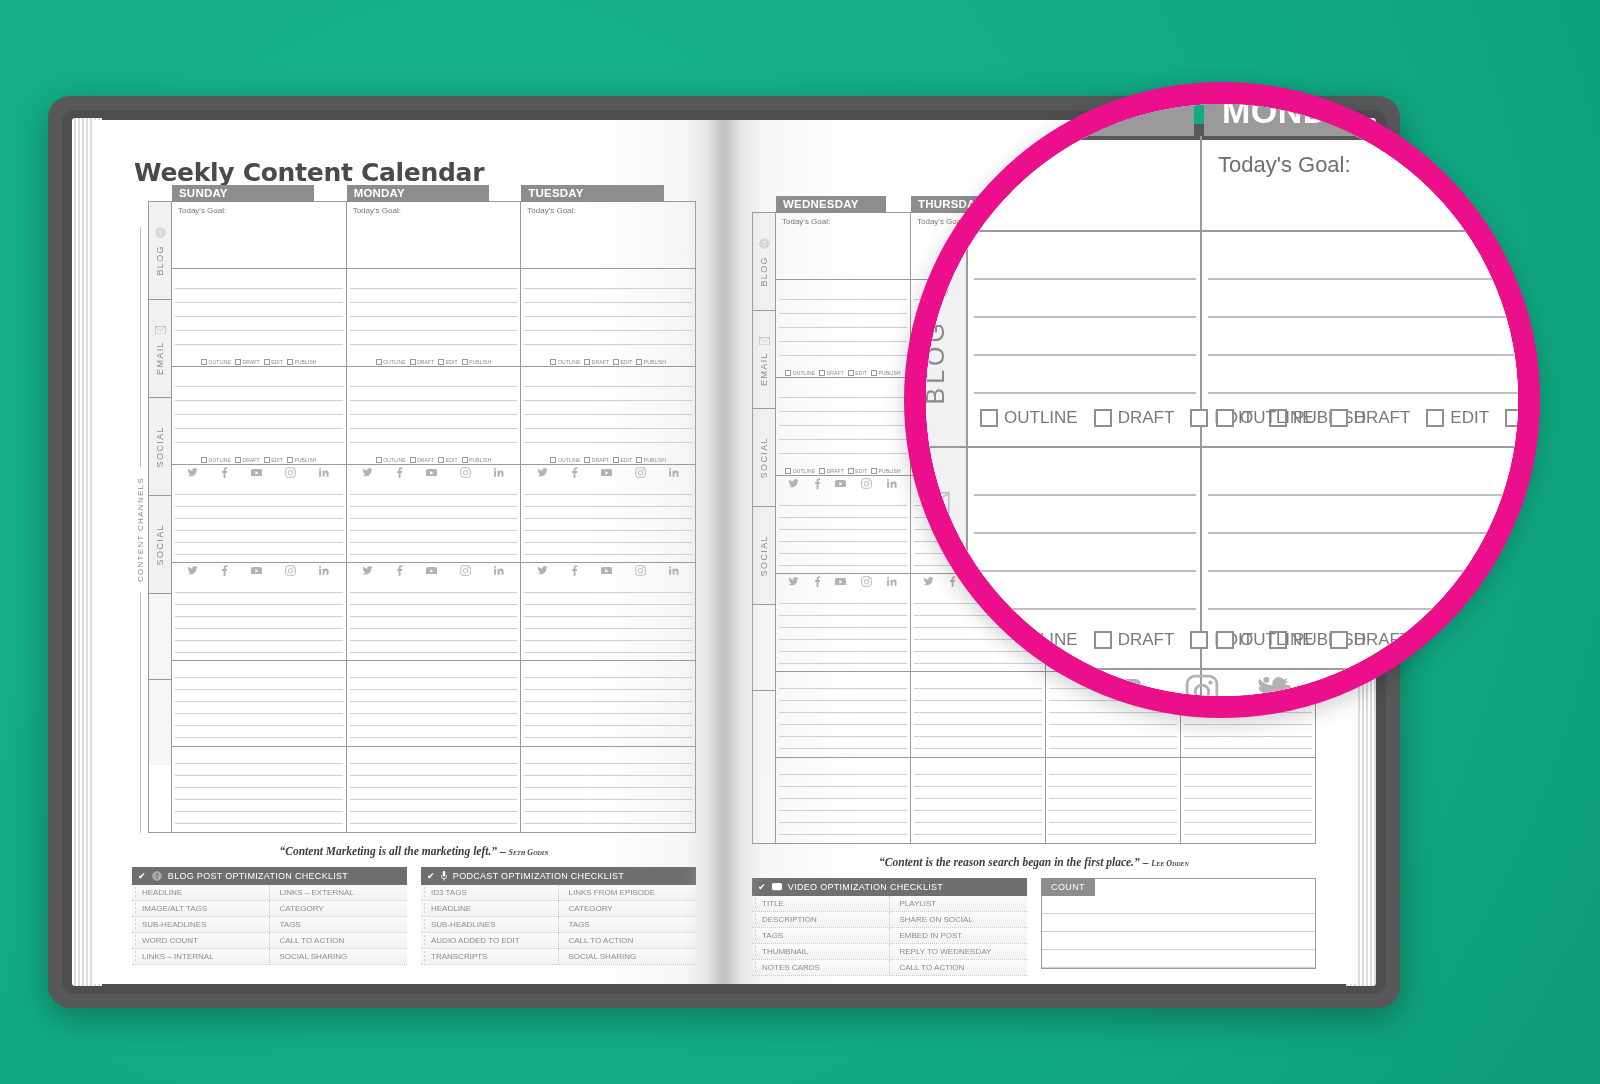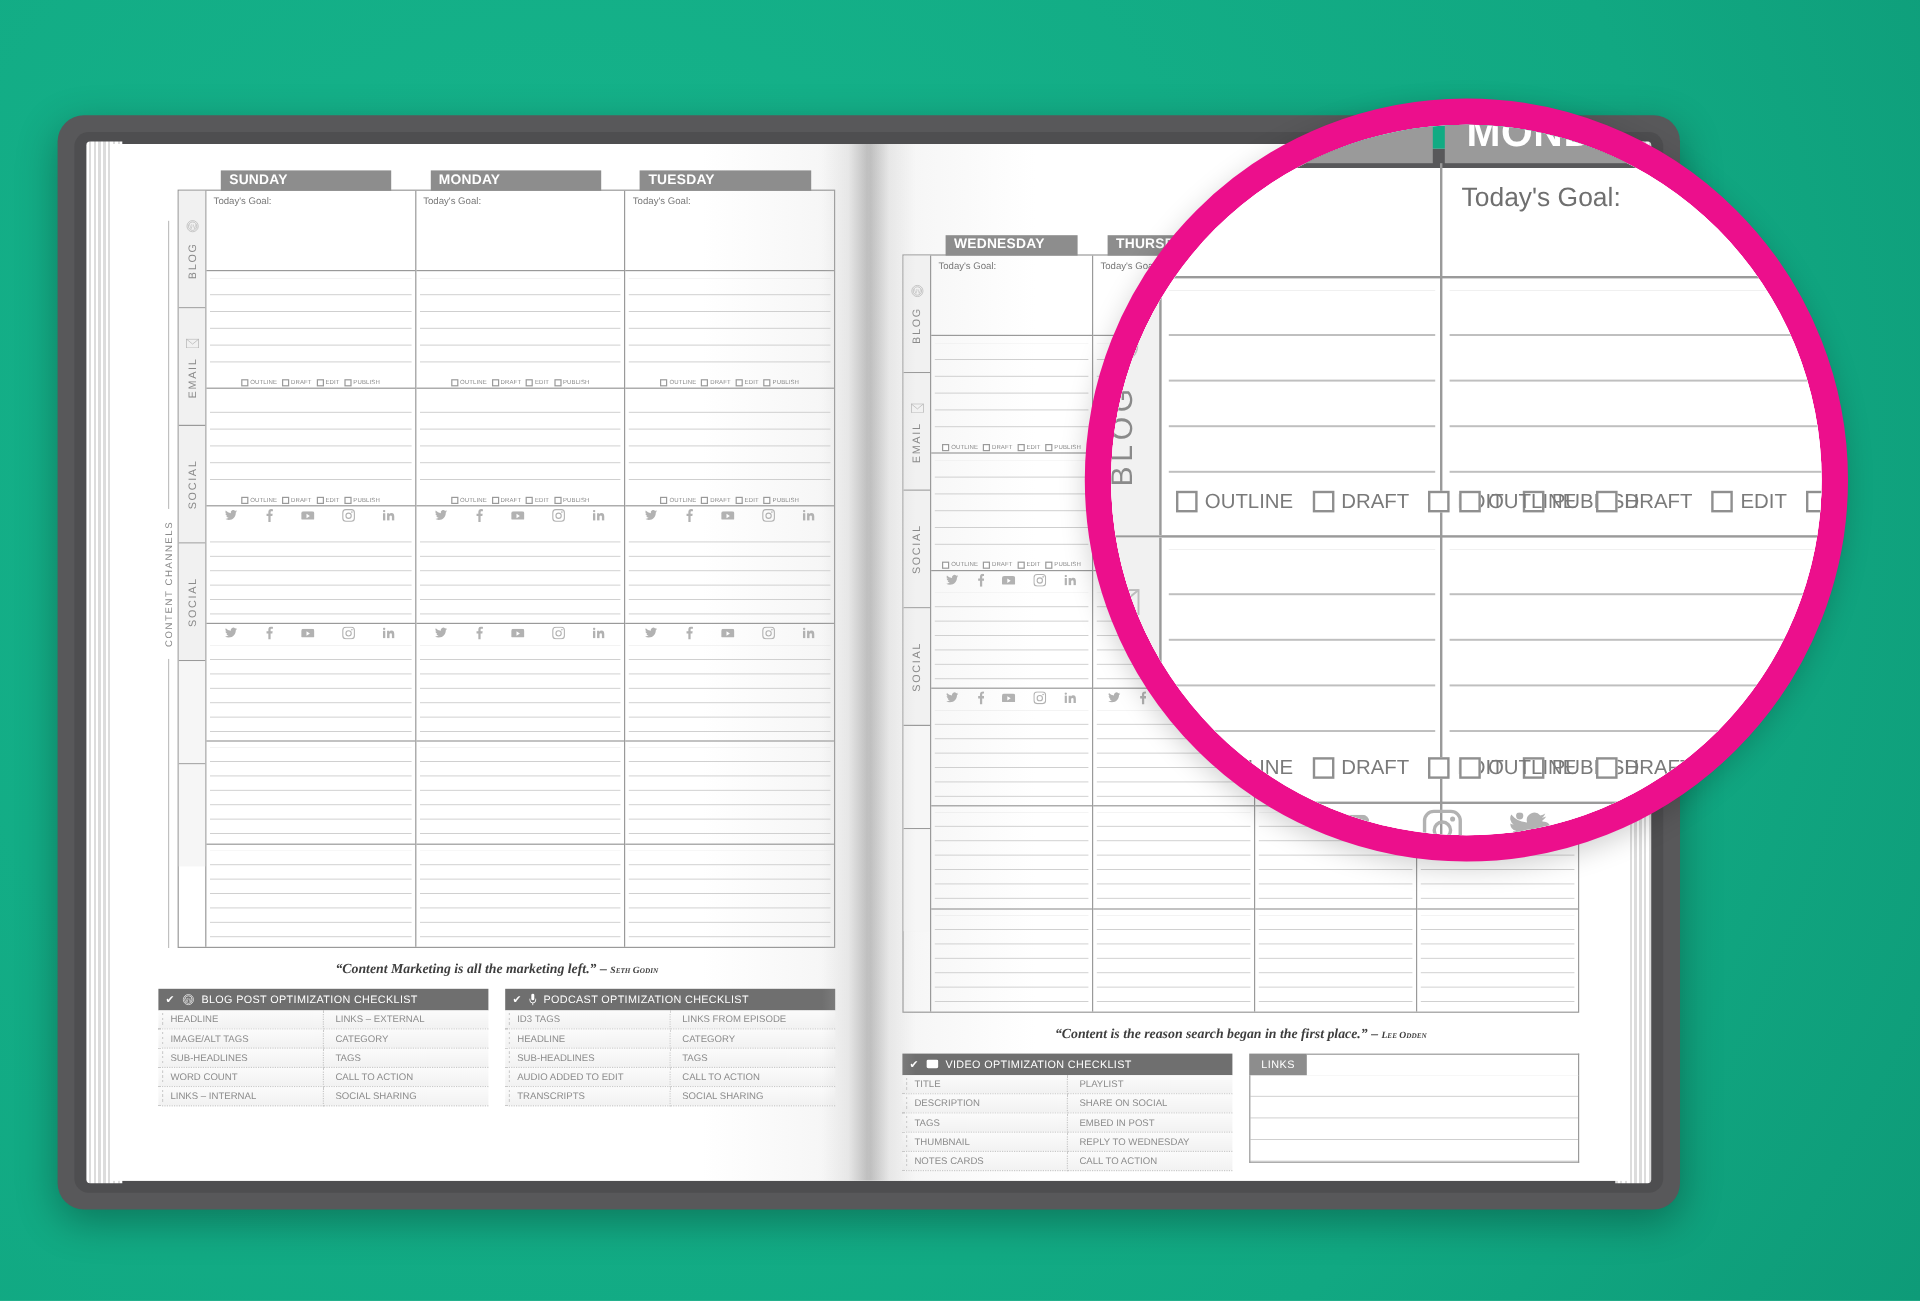--- a/index.html
+++ b/index.html
@@ -71,21 +71,21 @@
   .rail.plain{background:#f6f6f6;}
   .rail .rl{writing-mode:vertical-rl;transform:rotate(180deg);font-size:9px;
     letter-spacing:1.4px;color:#8a8a8a;}
   .rail .ric{color:#b5b5b5;line-height:1;}
 
   .days{flex:1 1 auto;display:flex;}
   .daycol{flex:1 1 0;border-right:1px solid #9a9a9a;display:flex;flex-direction:column;
     min-width:0;}
   .daycol:last-child{border-right:none;}
   .goal{height:66px;border-bottom:1px solid #9a9a9a;position:relative;flex:0 0 66px;}
-  .dayhead{position:absolute;left:12px;top:-17px;height:17px;width:82%;
+  .dayhead{position:absolute;left:0;top:-17px;height:17px;width:82%;
     background:#8d8d8d;color:#fff;font-size:11.5px;line-height:17px;font-weight:600;
     padding-left:7px;box-sizing:border-box;letter-spacing:.2px;white-space:nowrap;overflow:hidden;}
   .goaltxt{font-size:8px;color:#777;padding:4px 0 0 6px;}
 
   .cell{border-bottom:1px solid #9a9a9a;position:relative;padding:0;overflow:hidden;}
   .cell:last-child{border-bottom:none;}
   .lines{position:absolute;left:3px;right:3px;top:6px;bottom:16px;
     background-image:repeating-linear-gradient(180deg,transparent 0 13px,#cfcfcf 13px 14px);
     background-size:100% 14px;}
   .lines.dense{background-image:repeating-linear-gradient(180deg,transparent 0 11px,#cfcfcf 11px 12px);
@@ -169,20 +169,21 @@
 <div id="book">
   <div class="cover">
     <div class="cover-inner"></div>
   </div>
   <div class="page-edge-l"></div>
   <div class="page-edge-r"></div>
 
   <div id="paper">
 
     <div class="page left">
+      <h1 id="title">Weekly Content Calendar</h1>
 
       <div class="cal">
 
 
         <div class="cc-rail">
           <div class="line"></div>
           <div class="txt chan-label">CONTENT CHANNELS</div>
         </div>
 
         <div class="grid">
@@ -1045,21 +1046,21 @@
                 <div class="cl-row">PLAYLIST</div>
                 <div class="cl-row">SHARE ON SOCIAL</div>
                 <div class="cl-row">EMBED IN POST</div>
                 <div class="cl-row">REPLY TO WEDNESDAY</div>
                 <div class="cl-row">CALL TO ACTION</div>
               </div>
             </div>
           </div>
         <div class="notes">
           <div class="n-head">
-            <div class="lbl">LINKS</div>
+            <div class="lbl">COUNT</div>
             <div class="rest"></div>
           </div>
           <div class="n-body"></div>
         </div>
       </div>
     </div>
 
     <div class="gutter"></div>
   </div>
 </div>

